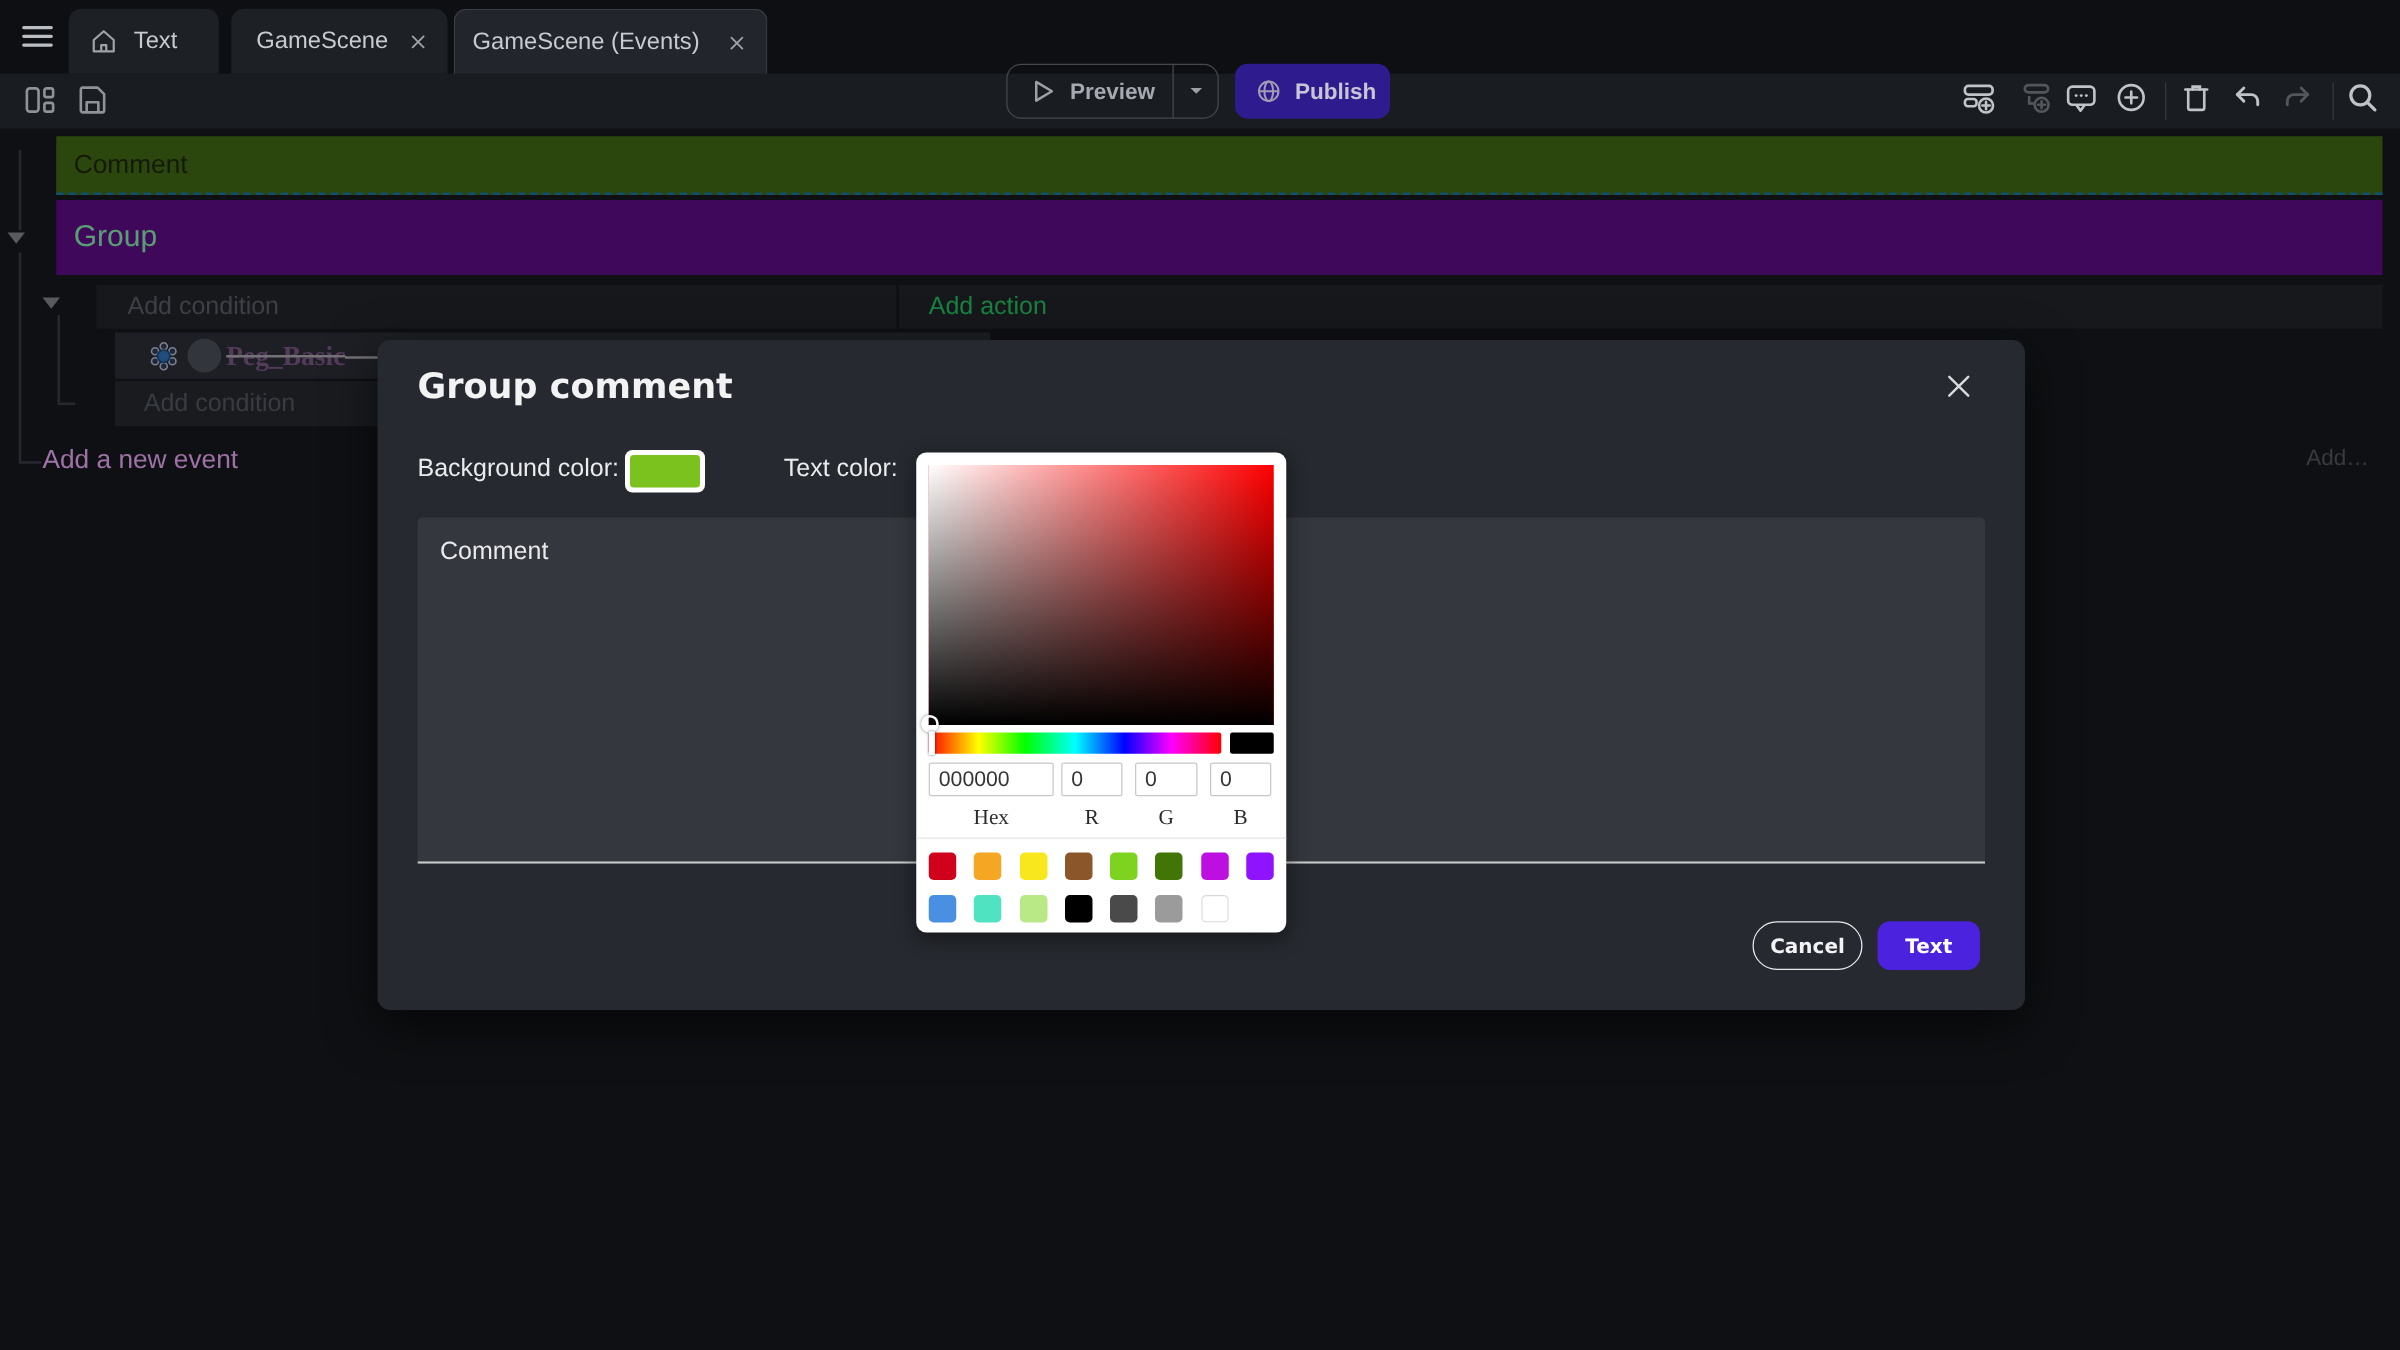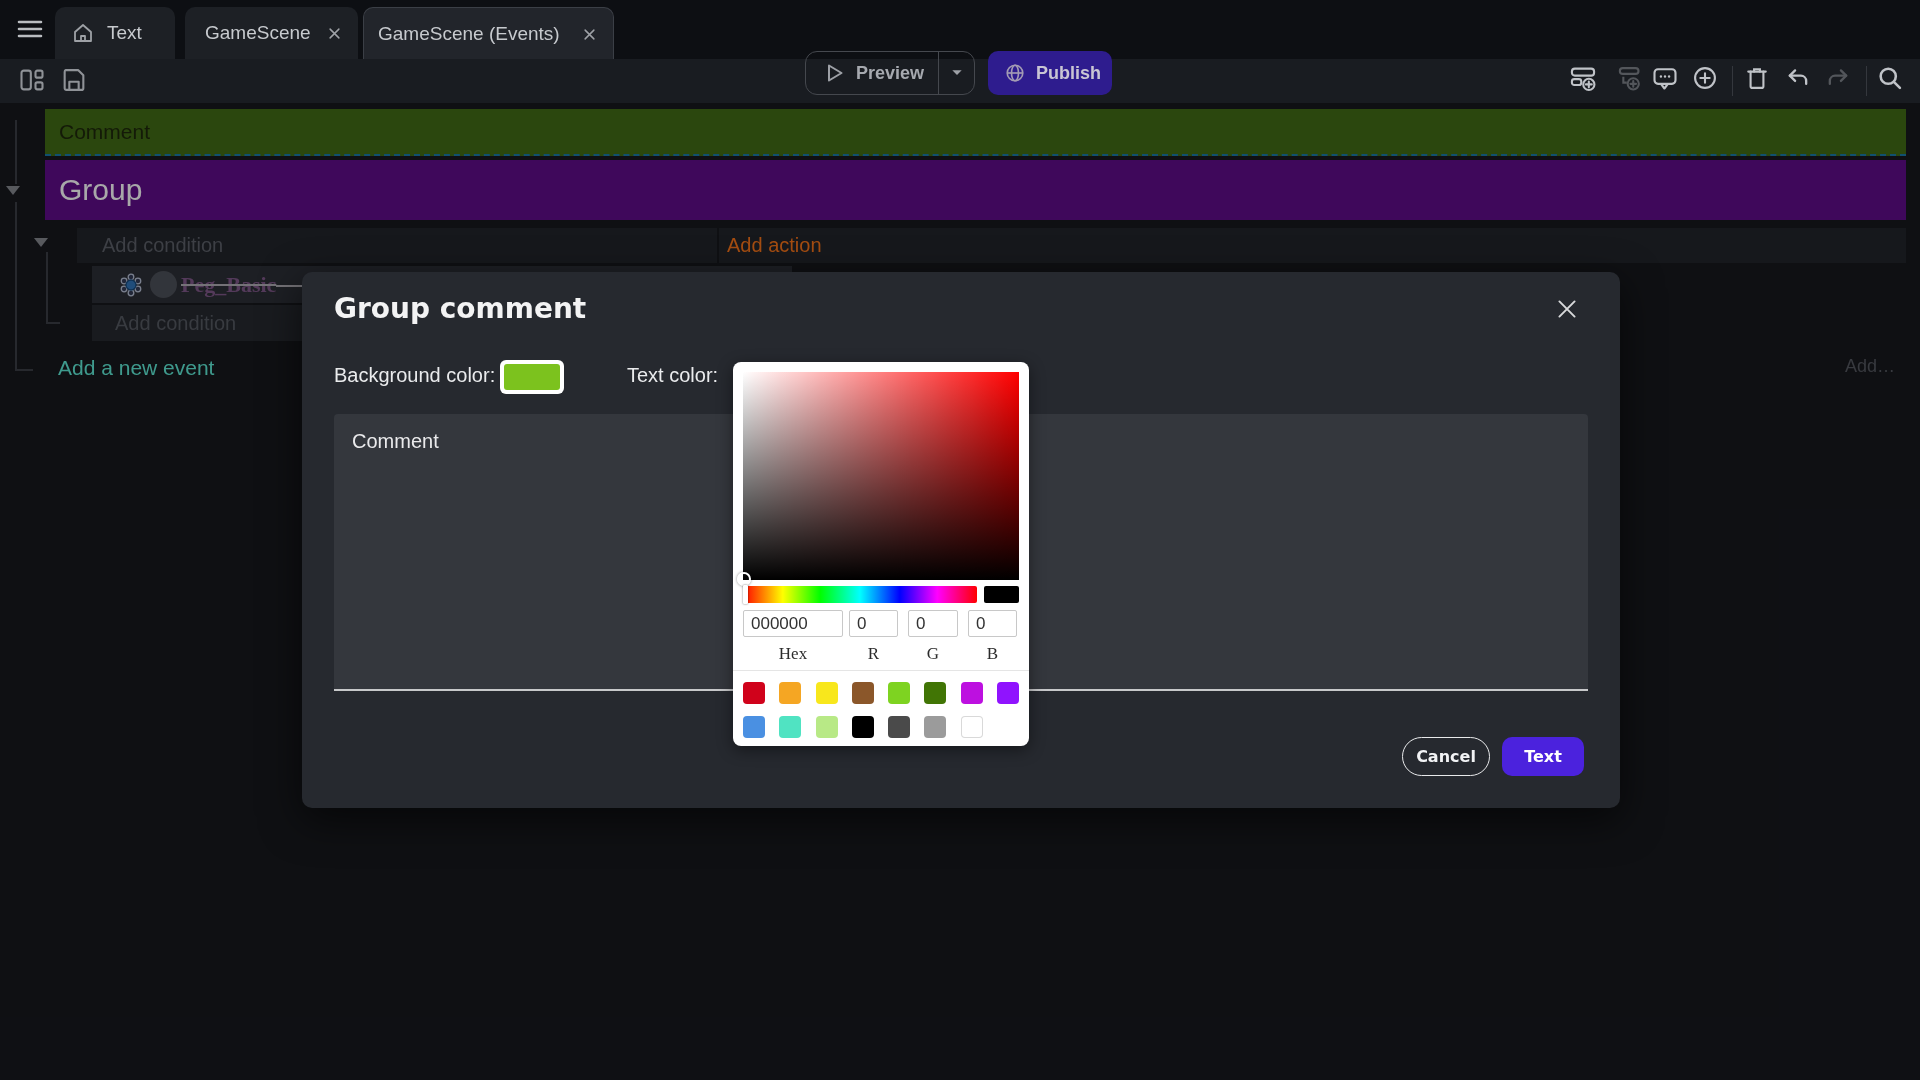--- a/index.html
+++ b/index.html
@@ -27,26 +27,26 @@
   #publish-btn{left:988px;top:51px;width:124px;height:44px;border-radius:10px;
      display:flex;align-items:center;color:#c9c5d4;}
   #publish-btn .lbl{font-weight:bold;font-size:18px;margin-left:10px;}
 
   
   .evtext{color:#5b5f66;font-size:20px;}
   #comment-bar{left:45px;top:109px;width:1861px;height:47px;display:flex;align-items:center;
       border-bottom:2px dashed #1779a8;box-sizing:border-box;}
   #comment-bar span{color:#1c2508;font-size:21px;margin-left:14px;}
   #group-bar{left:45px;top:160px;width:1861px;height:60px;display:flex;align-items:center;}
-  #group-bar span{color:#ffffff;font-size:30px;margin-left:14px;}
+  #group-bar span{color:#86efac;font-size:24px;margin-left:14px;}
   #condact-row{left:77px;top:228px;width:1829px;height:35px;background:#1f2227;display:flex;}
   #cond-cell{width:642px;border-right:2px solid #14161a;display:flex;align-items:center;box-sizing:border-box;}
   #cond-cell span{margin-left:25px;}
   #act-cell{flex:1;display:flex;align-items:center;}
-  #act-cell span{margin-left:8px;color:#f97316;}
+  #act-cell span{margin-left:24px;color:#22c55e;}
   #peg-row{left:92px;top:266px;width:700px;height:37px;background:#2a2d33;display:flex;align-items:center;}
   #peg-name{color:#7f5787;font-weight:bold;font-size:22px;
      text-decoration:line-through;text-decoration-color:#b0adb3;text-decoration-thickness:2px;}
   #cond2-row{left:92px;top:305px;width:610px;height:36px;background:#24272c;display:flex;align-items:center;}
   #cond2-row span{margin-left:23px;color:#54585f;}
   .treeline{background:#3a3d43;}
   .tri-down{width:0;height:0;border-left:7px solid transparent;border-right:7px solid transparent;
      border-top:9px solid #85888d;}
 
   
@@ -264,21 +264,21 @@
     </span>
     <span style="margin-left:6px;width:27px;height:27px;border-radius:50%;background:#4b4f56;display:inline-block;"></span>
     <span id="peg-name" style="margin-left:4px;font-family:Liberation Serif, serif;">Peg_Basic</span>
     <span style="width:30px;height:2px;background:#b0adb3;margin-top:2px;"></span>
   </div>
 
   <div id="cond2-row" class="abs">
     <span style="font-size:20px;">Add condition</span>
   </div>
 
-  <div class="abs" style="left:58px;top:356px;color:#5eead4;font-size:21px;">Add a new event</div>
+  <div class="abs" style="left:34px;top:356px;color:#f0abfc;font-size:21px;">Add a new event</div>
   <div class="abs" style="left:1845px;top:356px;color:#53565c;font-size:18px;">Add…</div>
 
   <div class="abs treeline" style="left:15px;top:120px;width:2px;height:64px;"></div>
   <div class="abs tri-down" style="left:6px;top:186px;"></div>
   <div class="abs treeline" style="left:15px;top:202px;width:2px;height:167px;"></div>
   <div class="abs treeline" style="left:15px;top:369px;width:18px;height:2px;"></div>
   <div class="abs tri-down" style="left:34px;top:238px;"></div>
   <div class="abs treeline" style="left:46px;top:252px;width:2px;height:70px;"></div>
   <div class="abs treeline" style="left:46px;top:322px;width:14px;height:2px;"></div>
 

